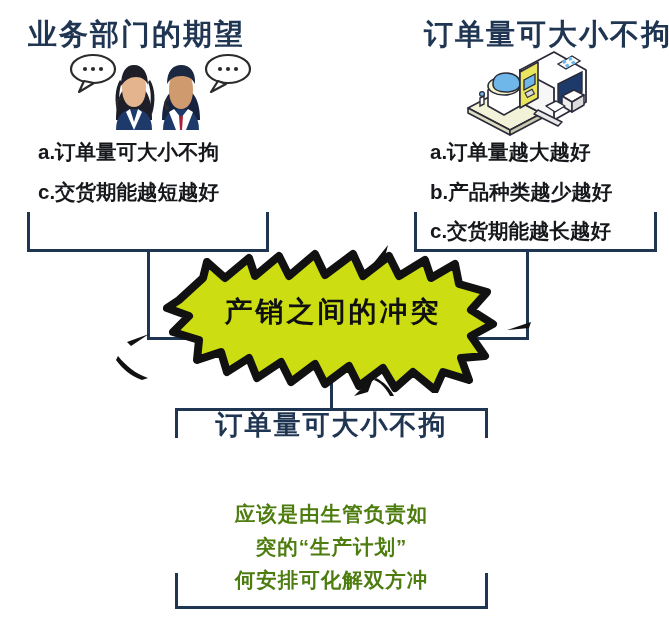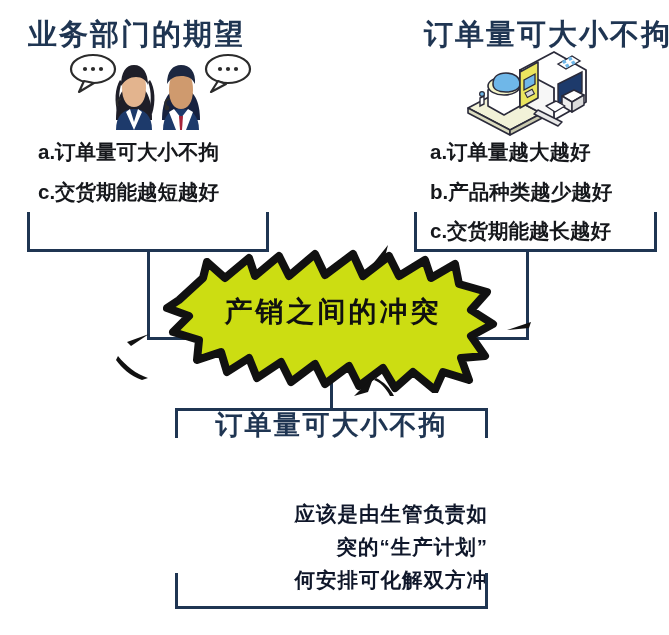--- a/index.html
+++ b/index.html
@@ -129,24 +129,24 @@
     line-height: 1.28;
     letter-spacing: 2px;
   }
 
   
   #conclusion-text {
     position: absolute;
     left: 175px;
     top: 497px;
     width: 313px;
-    text-align: right;
+    text-align: center;
     font-size: 20.5px;
     font-weight: bold;
-    color: #0f172a;
+    color: #4d7c0f;
     line-height: 1.62;
     letter-spacing: 1px;
   }
 
   
   #people-illustration  { position: absolute; left: 66px;  top: 52px; width: 190px; height: 80px; }
   #machine-illustration { position: absolute; left: 462px; top: 48px; width: 130px; height: 92px; }
   #people-illustration svg, #machine-illustration svg { display: block; }
 </style>
 </head>

